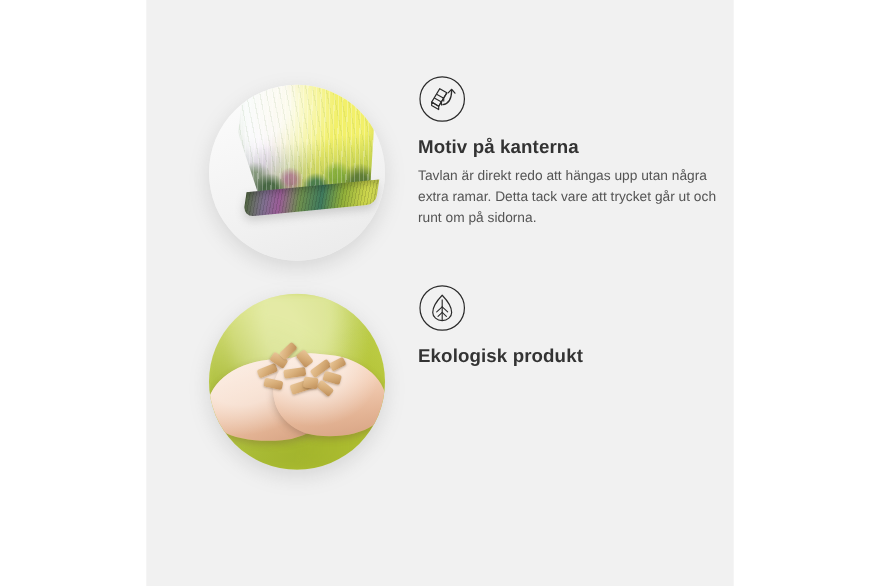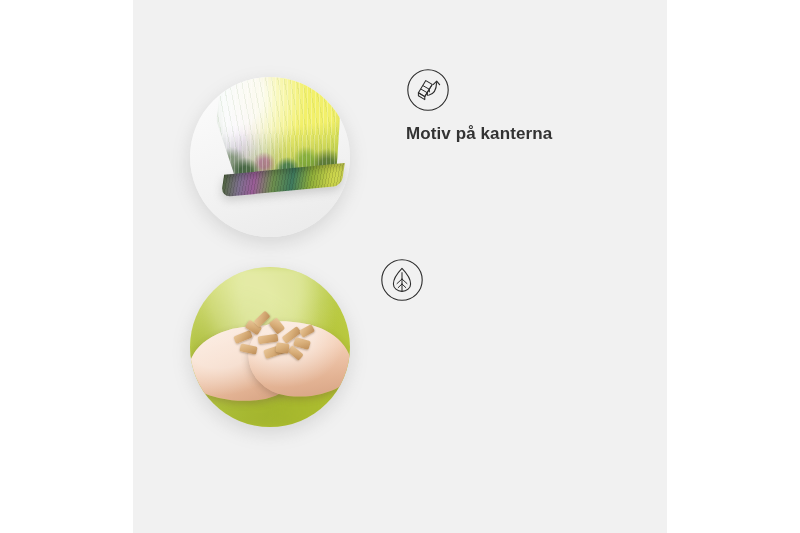--- a/index.html
+++ b/index.html
@@ -20,21 +20,21 @@
     position:absolute;
     left:133px; top:0;
     width:534px; height:533px;
     background:#f1f1f1;
   }
   .feature{
     position:absolute;
     display:flex;
     align-items:flex-start;
   }
-  .feature-1{ left:133px; top:60px; width:534px; height:200px;gap:26px; }
+  .feature-1{ left:133px; top:60px; width:534px; height:200px; }
   .feature-2{ left:133px; top:250px; width:534px; height:200px; }
 
   
   .media{
     position:relative;
     width:160px;height:160px;
     flex:0 0 160px;
     margin-left:57px;
     margin-top:17px;
   }
@@ -228,20 +228,21 @@
           <path d="M16.9 17.6 L23.4 21.3" stroke="#2b2b2b" stroke-width="1.0"></path>
           <path d="M18.8 28.6 L26.2 16.4" stroke="#2b2b2b" stroke-width="1.05"></path>
           <path d="M21.4 24.8 L21.4 27.8" stroke="#2b2b2b" stroke-width="1.0"></path>
           <path d="M23.4 21.3 L23.4 24.3" stroke="#2b2b2b" stroke-width="1.0"></path>
 
           <path d="M22.6 27.2 C27.8 26.4 30.4 22.0 30.6 14.6" stroke="#2b2b2b" stroke-width="1.15" stroke-linecap="round"></path>
           <path d="M27.4 16.4 L30.7 13.2 L33.6 16.7" stroke="#2b2b2b" stroke-width="1.15" stroke-linecap="round" stroke-linejoin="round"></path>
         </svg>
       </div>
       <h3 class="f-title">Motiv på kanterna</h3>
+      <p class="f-body">Tavlan är direkt redo att hängas upp utan några extra ramar. Detta tack vare att trycket går ut och runt om på sidorna.</p>
     </div>
   </div>
 
   <div class="feature feature-2">
 
     <div class="media">
       <div class="disc disc-green">
         <div class="blur-field"></div>
         <div class="hands">
           <div class="hand-l"></div>
@@ -269,16 +270,17 @@
         <svg viewBox="0 0 44 44" fill="none" xmlns="http://www.w3.org/2000/svg">
           <circle cx="22" cy="22" r="20.2" stroke="#2b2b2b" stroke-width="1.1"></circle>
           <path d="M22 10.4 C27.8 16.4 30.6 21.6 30.6 26.0 C30.6 30.0 26.8 33.4 22 33.4 C17.2 33.4 13.4 30.0 13.4 26.0 C13.4 21.6 16.2 16.4 22 10.4 Z" stroke="#2b2b2b" stroke-width="1.1" stroke-linejoin="round"></path>
           <path d="M22 14.2 L22 33.4" stroke="#2b2b2b" stroke-width="1.05"></path>
           <path d="M22 21.0 L17.0 25.6" stroke="#2b2b2b" stroke-width="1.0" stroke-linecap="round"></path>
           <path d="M22 21.0 L27.0 25.6" stroke="#2b2b2b" stroke-width="1.0" stroke-linecap="round"></path>
           <path d="M22 26.0 L18.2 29.6" stroke="#2b2b2b" stroke-width="1.0" stroke-linecap="round"></path>
           <path d="M22 26.0 L25.8 29.6" stroke="#2b2b2b" stroke-width="1.0" stroke-linecap="round"></path>
         </svg>
       </div>
+      <h3 class="f-title">Ekologisk produkt</h3>
     </div>
   </div>
 
 </div>
 
 </body></html>

